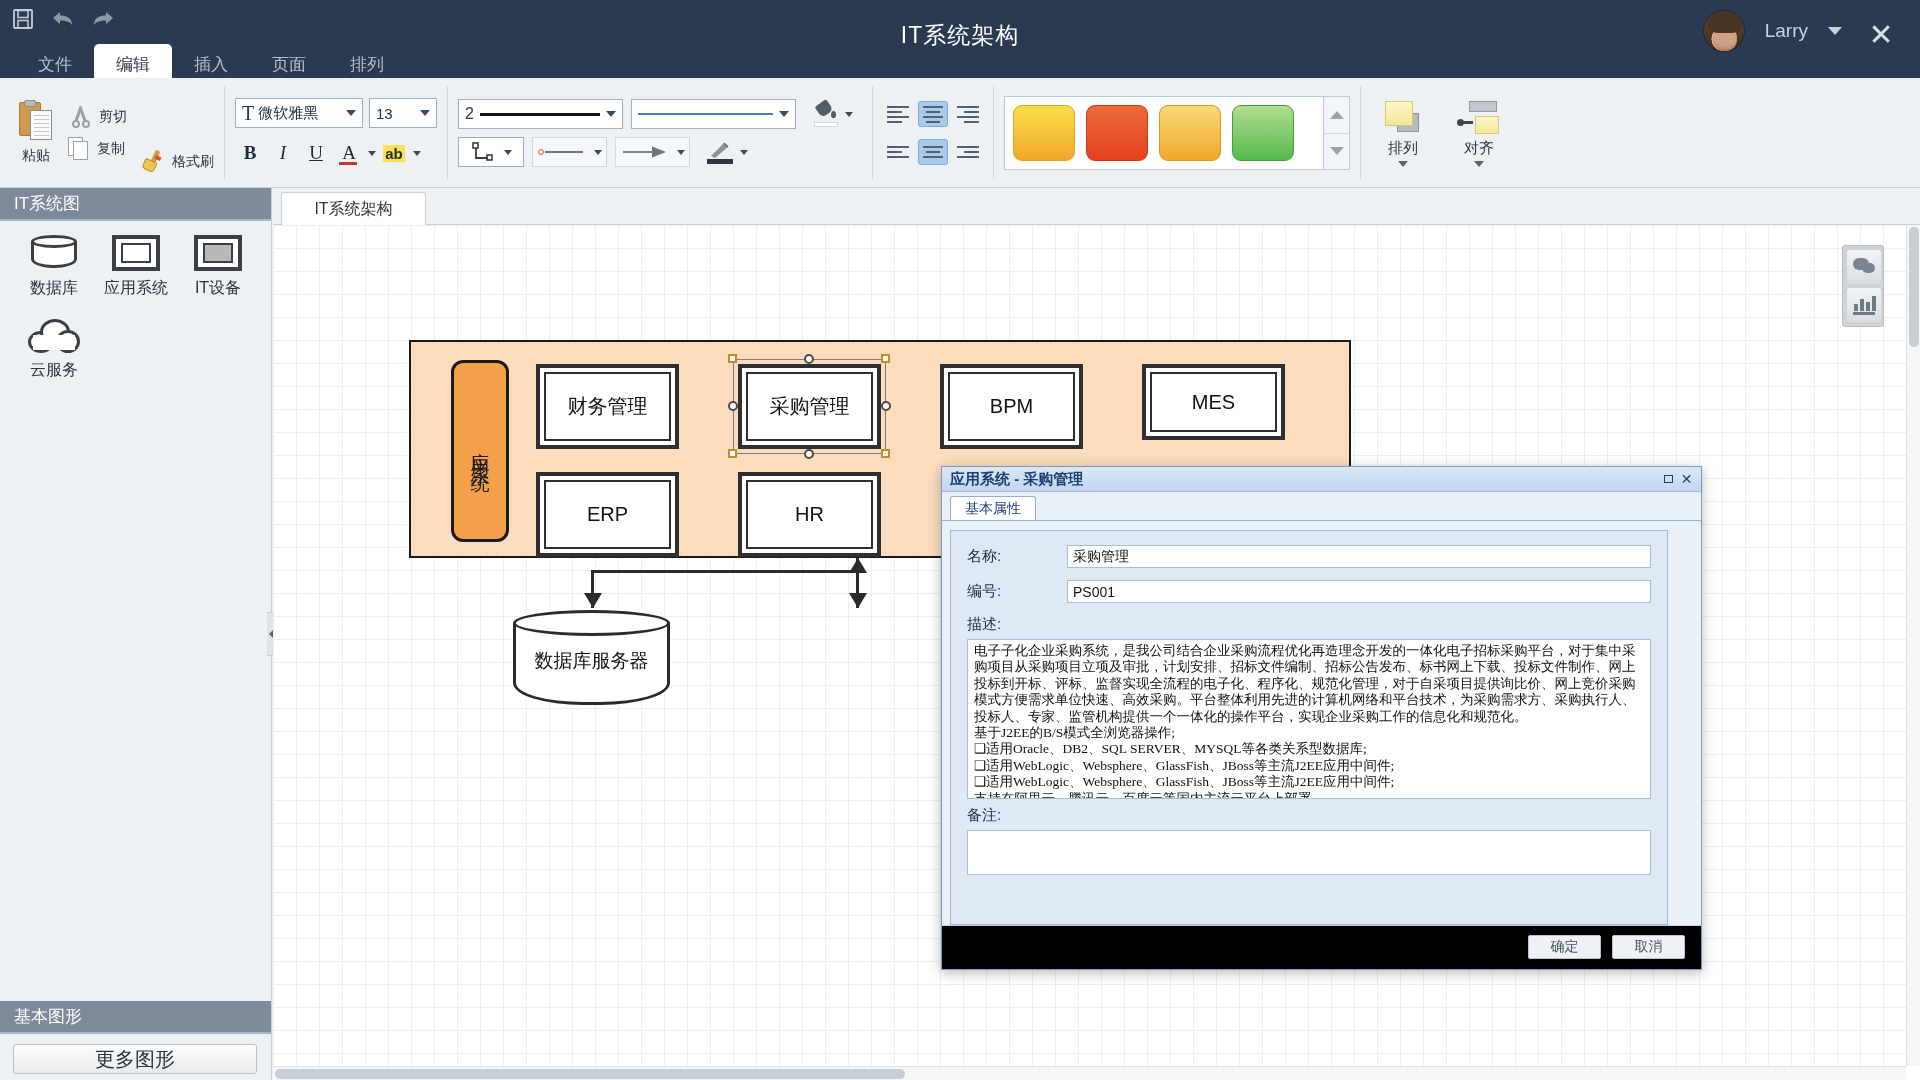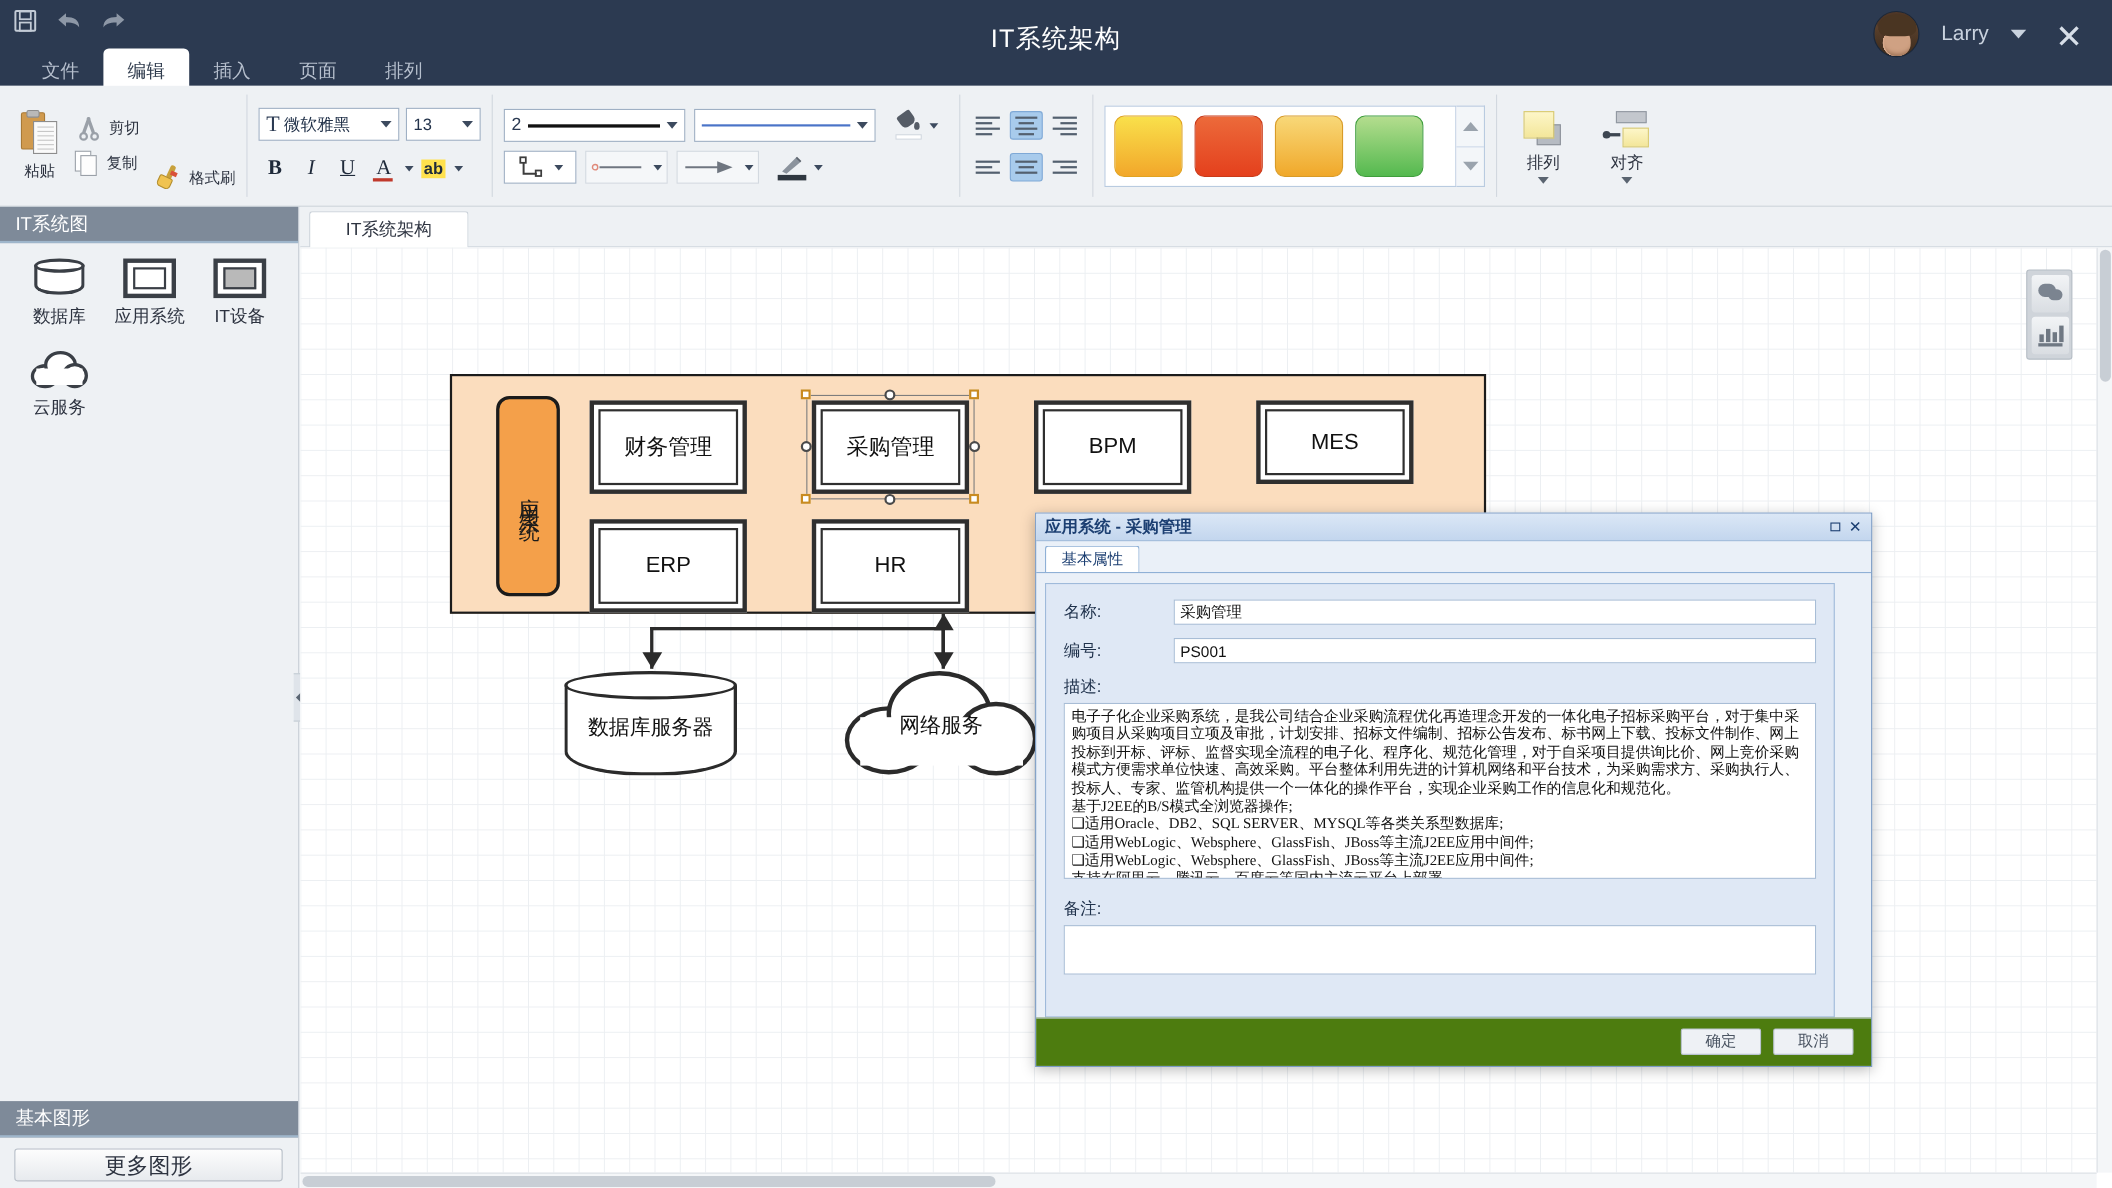--- a/index.html
+++ b/index.html
@@ -305,21 +305,21 @@
     display:flex;align-items:center;padding:0 5px;font-size:14px;color:#111;
   }
   .fvlabel{font-size:15px;color:#20324c;margin-bottom:5px;}
   .ftext{
     width:100%;height:160px;background:#fff;border:1px solid #a8bdd6;
     padding:3px 6px;font-size:13.5px;line-height:16.4px;color:#111;overflow:hidden;
     font-family:"Liberation Serif","DejaVu Serif",serif;
     white-space:pre-wrap;
   }
   .fnote{width:100%;height:45px;background:#fff;border:1px solid #a8bdd6;}
-  .dlg-foot{position:absolute;left:0;bottom:0;width:759px;height:44px;background:#4d7c0f;border-top:1px solid #c5ced9;padding-left:19px;}
+  .dlg-foot{position:absolute;left:0;bottom:0;width:759px;height:44px;background:#000000;border-top:1px solid #c5ced9;padding-left:19px;}
   .dbtn{
     position:absolute;top:9px;width:73px;height:24px;background:#eef1f5;border:1px solid #b9c3cf;
     display:flex;align-items:center;justify-content:center;font-size:14px;color:#4a5462;cursor:pointer;border-radius:2px;
   }
   .dbtn.ok{right:100px;}
   .dbtn.cancel{right:16px;}
 </style>
 </head>
 <body>
 
@@ -657,27 +657,20 @@
     <div class="conn" style="left:583px;top:345px;width:3px;height:38px;"></div>
     <div class="arrowhead" style="left:576px;top:368px;"></div>
     <div class="arrowhead up" style="left:576px;top:333px;"></div>
 
     <div class="dbserver">
       <div class="body"></div>
       <div class="top"></div>
       <div class="lbl">数据库服务器</div>
     </div>
 
-    <div class="netcloud">
-      <i></i>
-      <i></i>
-      <i></i>
-      <u></u>
-      <div class="lbl">网络服务</div>
-    </div>
 
     <div class="side-tools">
       <div class="side-tool">
         <span class="ic-chat">
             <i></i>
             <i></i>
           </span>
       </div>
       <div class="side-tool">
         <span class="ic-chart">
@@ -731,21 +724,21 @@
     </div>
 
     <div class="fvlabel">描述:</div>
     <div class="ftext">电子子化企业采购系统，是我公司结合企业采购流程优化再造理念开发的一体化电子招标采购平台，对于集中采购项目从采购项目立项及审批，计划安排、招标文件编制、招标公告发布、标书网上下载、投标文件制作、网上投标到开标、评标、监督实现全流程的电子化、程序化、规范化管理，对于自采项目提供询比价、网上竞价采购模式方便需求单位快速、高效采购。平台整体利用先进的计算机网络和平台技术，为采购需求方、采购执行人、投标人、专家、监管机构提供一个一体化的操作平台，实现企业采购工作的信息化和规范化。
 基于J2EE的B/S模式全浏览器操作;
 ❑适用Oracle、DB2、SQL SERVER、MYSQL等各类关系型数据库;
 ❑适用WebLogic、Websphere、GlassFish、JBoss等主流J2EE应用中间件;
 ❑适用WebLogic、Websphere、GlassFish、JBoss等主流J2EE应用中间件;
 支持在阿里云、腾讯云、百度云等国内主流云平台上部署。</div>
 
-    <div class="fvlabel" style="margin-top:18px;">备注:</div>
+    <div class="fvlabel" style="margin-top:7px;">备注:</div>
     <div class="fnote"></div>
   </div>
 
   <div class="dlg-foot">
     <div class="dbtn ok">确定</div>
     <div class="dbtn cancel">取消</div>
   </div>
 </div>
 
 </body></html>

